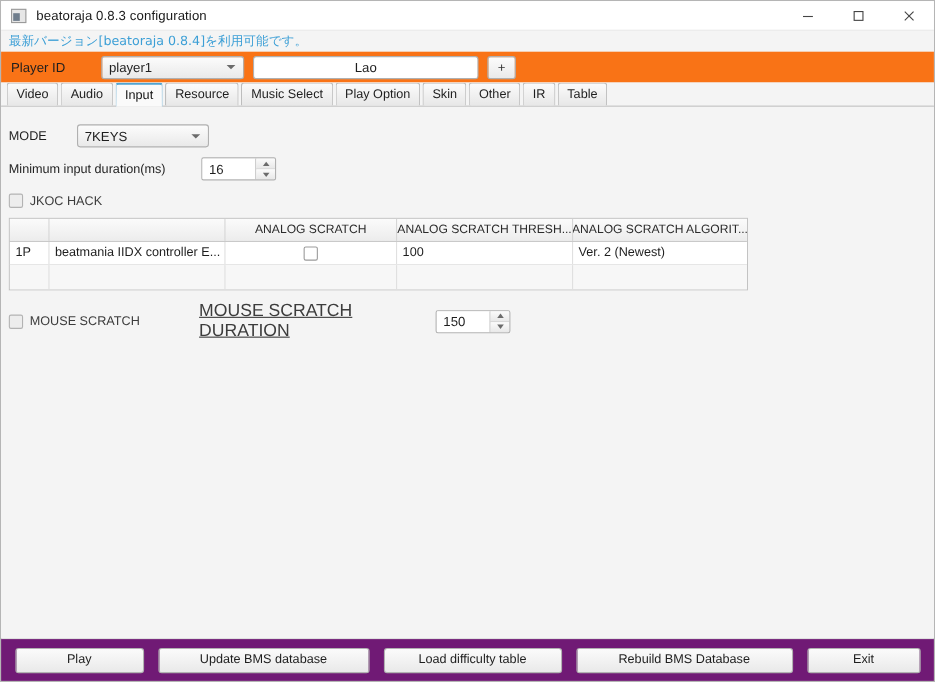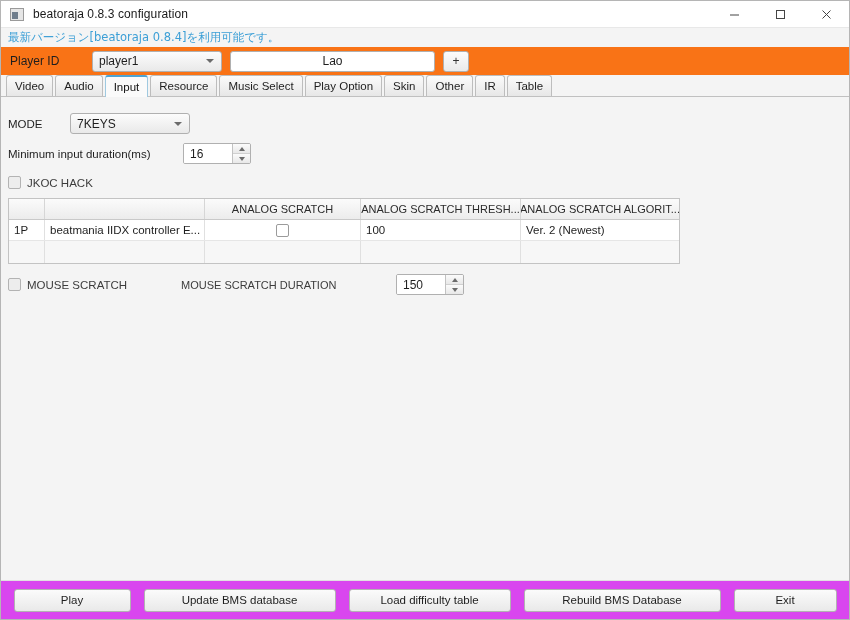--- a/index.html
+++ b/index.html
@@ -341,31 +341,32 @@
     display: flex;
     align-items: center;
     width: 600px;
   }
   #mouse-scratch-label-wrap {
     display: flex;
     align-items: center;
     width: 165px;
   }
   #msd-label {
-    font-size: 11px;
+    font-size: 16px;
     color: #3c3c3c;
     margin-left: 8px;
     width: 215px;
+    text-decoration: underline;
   }
 
   
   #bottombar {
     height: 39px;
     min-height: 39px;
-    background: #d946ef;
+    background: #701a75;
     border-top: 1px solid #e0e0e0;
     display: flex;
     align-items: center;
     justify-content: center;
     gap: 13px;
   }
   .bbtn {
     height: 23px;
     background: linear-gradient(to bottom, #fbfbfb 0%, #e9e9e9 100%);
     border: 1px solid #b2b2b2;

